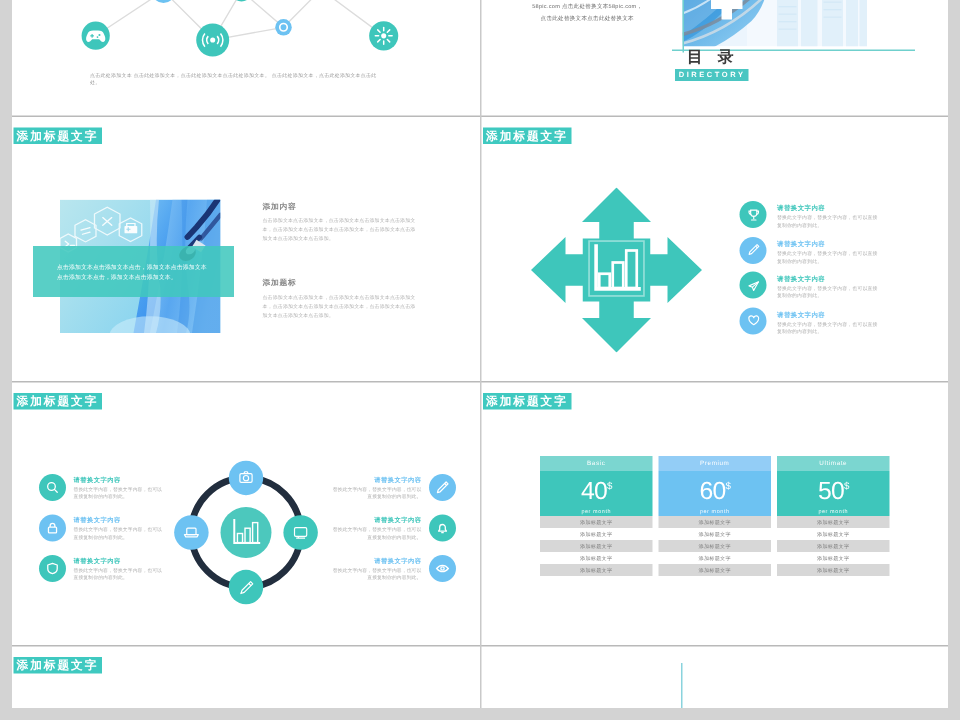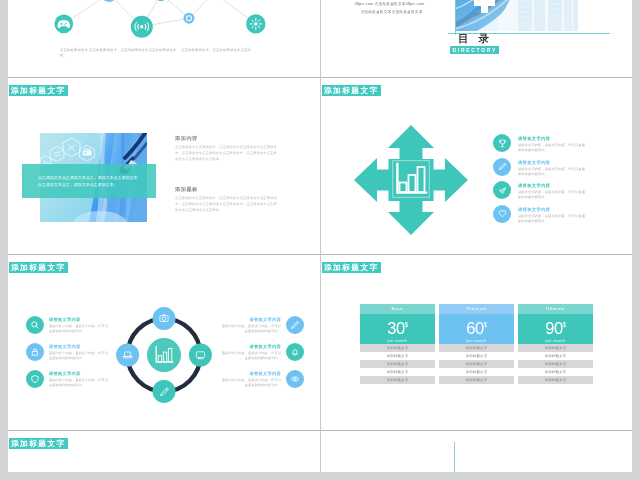--- a/index.html
+++ b/index.html
@@ -491,21 +491,21 @@
         </div>
       </div>
     </div>
   </div>
   <div class="cell cR" style="top:255px;">
     <div class="stitle">添加标题文字</div>
     <div class="pricing">
       <div class="pcard">
         <div class="pname pn-teal">Basic</div>
         <div class="pbody pb-teal">
-          <div class="pprice"><span>30</span><sup>$</sup></div>
+          <div class="pprice"><span>40</span><sup>$</sup></div>
           <div class="pper">per month</div>
         </div>
         <div class="pfeat g">添加标题文字</div>
         <div class="pfeat">添加标题文字</div>
         <div class="pfeat g">添加标题文字</div>
         <div class="pfeat">添加标题文字</div>
         <div class="pfeat g">添加标题文字</div>
       </div>
       <div class="pcard">
         <div class="pname pn-blue">Premium</div>
@@ -515,21 +515,21 @@
         </div>
         <div class="pfeat g">添加标题文字</div>
         <div class="pfeat">添加标题文字</div>
         <div class="pfeat g">添加标题文字</div>
         <div class="pfeat">添加标题文字</div>
         <div class="pfeat g">添加标题文字</div>
       </div>
       <div class="pcard">
         <div class="pname pn-teal">Ultimate</div>
         <div class="pbody pb-teal">
-          <div class="pprice"><span>90</span><sup>$</sup></div>
+          <div class="pprice"><span>50</span><sup>$</sup></div>
           <div class="pper">per month</div>
         </div>
         <div class="pfeat g">添加标题文字</div>
         <div class="pfeat">添加标题文字</div>
         <div class="pfeat g">添加标题文字</div>
         <div class="pfeat">添加标题文字</div>
         <div class="pfeat g">添加标题文字</div>
       </div>
     </div>
   </div>

